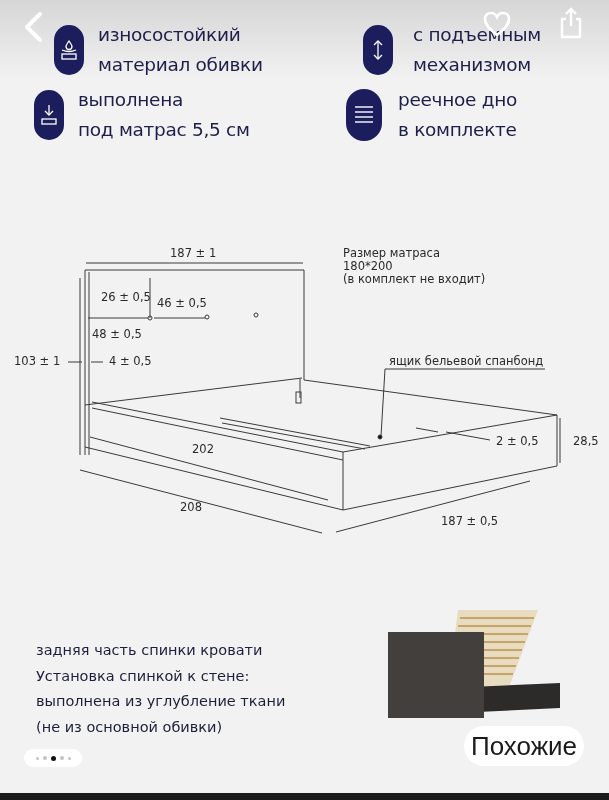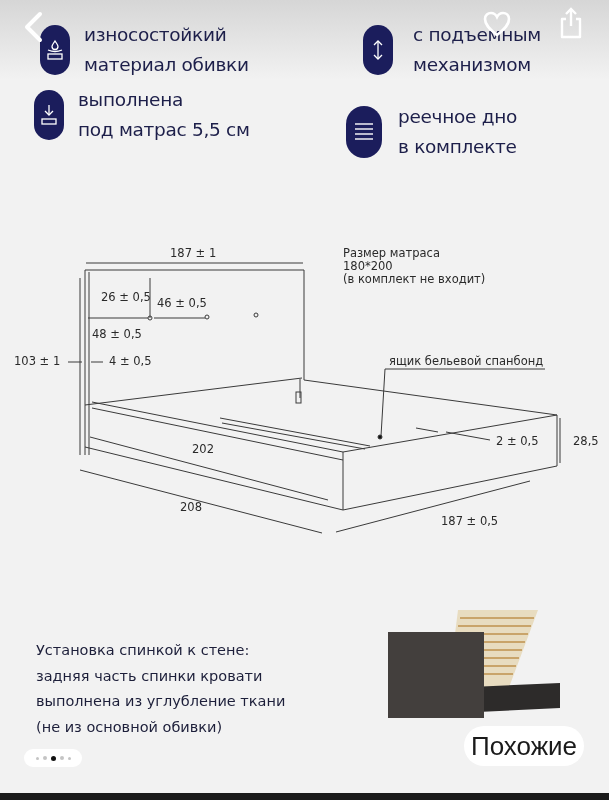--- a/index.html
+++ b/index.html
@@ -70,21 +70,21 @@
   </svg>
 </div>
 <div class="nav-btn" style="left:557px;top:6px;">
   <svg width="28" height="34" viewBox="0 0 28 34">
     <path d="M9 13 H5 V31 H23 V13 H19" fill="none" stroke="#ffffff" stroke-width="2.4" stroke-linejoin="round"></path>
     <line x1="14" y1="3" x2="14" y2="20" stroke="#ffffff" stroke-width="2.4"></line>
     <polyline points="9,8 14,3 19,8" fill="none" stroke="#ffffff" stroke-width="2.4"></polyline>
   </svg>
 </div>
 
-<div class="feature" style="left:24px;top:20px;padding-left:16px;">
+<div class="feature" style="left:38px;top:20px;padding-left:16px;">
   <div class="pill">
     <svg width="18" height="24" viewBox="0 0 18 24">
         <path d="M9 3 C7 6 6 7 6 8.5 A3 3 0 0 0 12 8.5 C12 7 11 6 9 3 Z" fill="none" stroke="#fff" stroke-width="1.3"></path>
         <path d="M2 12 Q9 15 16 12" fill="none" stroke="#fff" stroke-width="1.3"></path>
         <rect x="2" y="16" width="14" height="5" fill="none" stroke="#fff" stroke-width="1.3"></rect>
       </svg>
   </div>
   <div class="txt">
       <div>износостойкий</div>
       <div>материал обивки</div>
@@ -109,21 +109,21 @@
         <line x1="9" y1="3" x2="9" y2="13" stroke="#fff" stroke-width="1.3"></line>
         <polyline points="5,9 9,13 13,9" fill="none" stroke="#fff" stroke-width="1.3"></polyline>
         <rect x="2" y="17" width="14" height="5" fill="none" stroke="#fff" stroke-width="1.3"></rect>
       </svg>
   </div>
   <div class="txt">
       <div>выполнена</div>
       <div>под матрас 5,5 см</div>
     </div>
 </div>
-<div class="feature" style="left:346px;top:102px;">
+<div class="feature" style="left:346px;top:85px;">
   <div class="pill" style="width:36px;height:52px;border-radius:18px;margin-right:16px;">
     <svg width="22" height="26" viewBox="0 0 22 26">
         <line x1="2" y1="5" x2="20" y2="5" stroke="#fff" stroke-width="1.4"></line>
         <line x1="2" y1="10" x2="20" y2="10" stroke="#fff" stroke-width="1.4"></line>
         <line x1="2" y1="15" x2="20" y2="15" stroke="#fff" stroke-width="1.4"></line>
         <line x1="2" y1="20" x2="20" y2="20" stroke="#fff" stroke-width="1.4"></line>
       </svg>
   </div>
   <div class="txt">
       <div>реечное дно</div>
@@ -182,22 +182,22 @@
   <div class="dlabel" style="left:343px;top:42px;">(в комплект не входит)</div>
   <div class="dlabel" style="left:389px;top:124px;">ящик бельевой спанбонд</div>
   <div class="dlabel" style="left:192px;top:212px;">202</div>
   <div class="dlabel" style="left:180px;top:270px;">208</div>
   <div class="dlabel" style="left:441px;top:284px;">187 ± 0,5</div>
   <div class="dlabel" style="left:496px;top:204px;">2 ± 0,5</div>
   <div class="dlabel" style="left:573px;top:204px;">28,5</div>
 </div>
 
 <div class="note">
+  <div>задняя часть спинки кровати</div>
   <div>Установка спинкой к стене:</div>
-  <div>задняя часть спинки кровати</div>
   <div>выполнена из углубление ткани</div>
   <div>(не из основной обивки)</div>
 </div>
 
 <div class="product">
   <svg width="172" height="110" viewBox="0 0 172 110">
     <polygon points="70,0 150,0 120,80 60,80" fill="#e8dcc0"></polygon>
     <g stroke="#c9a46a" stroke-width="2">
       <line x1="72" y1="8" x2="146" y2="8"></line>
         <line x1="70" y1="16" x2="143" y2="16"></line>

